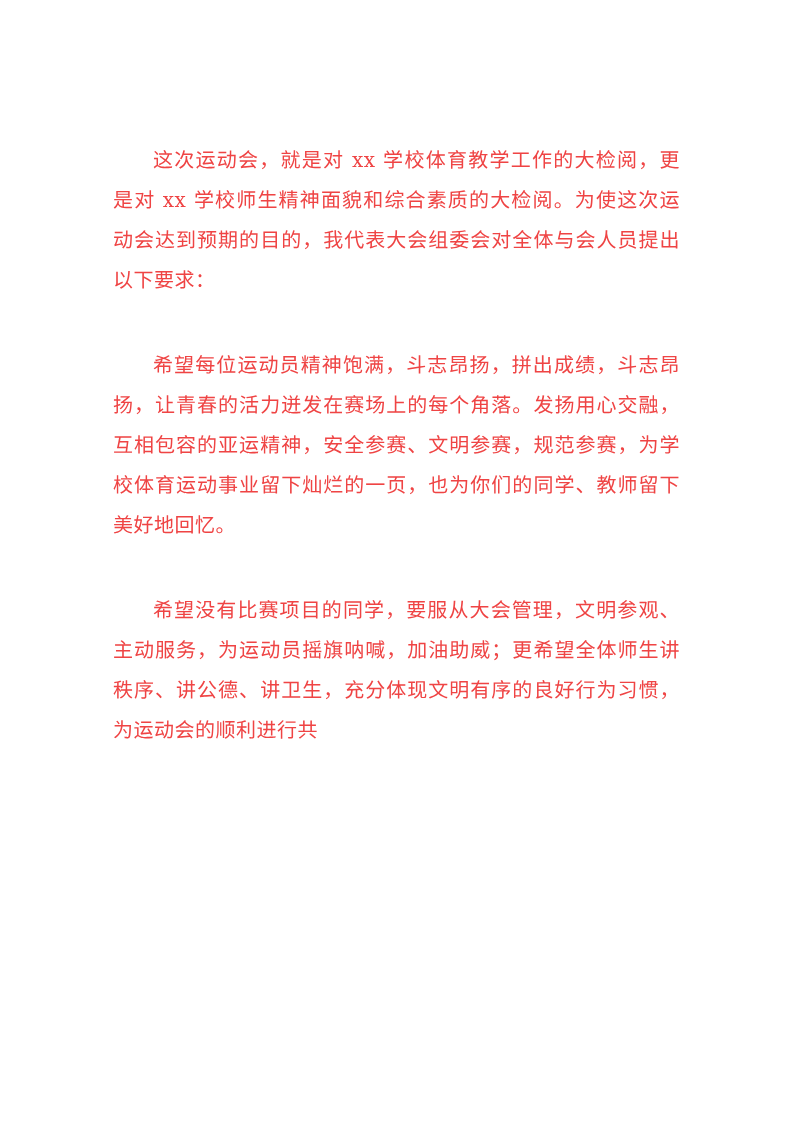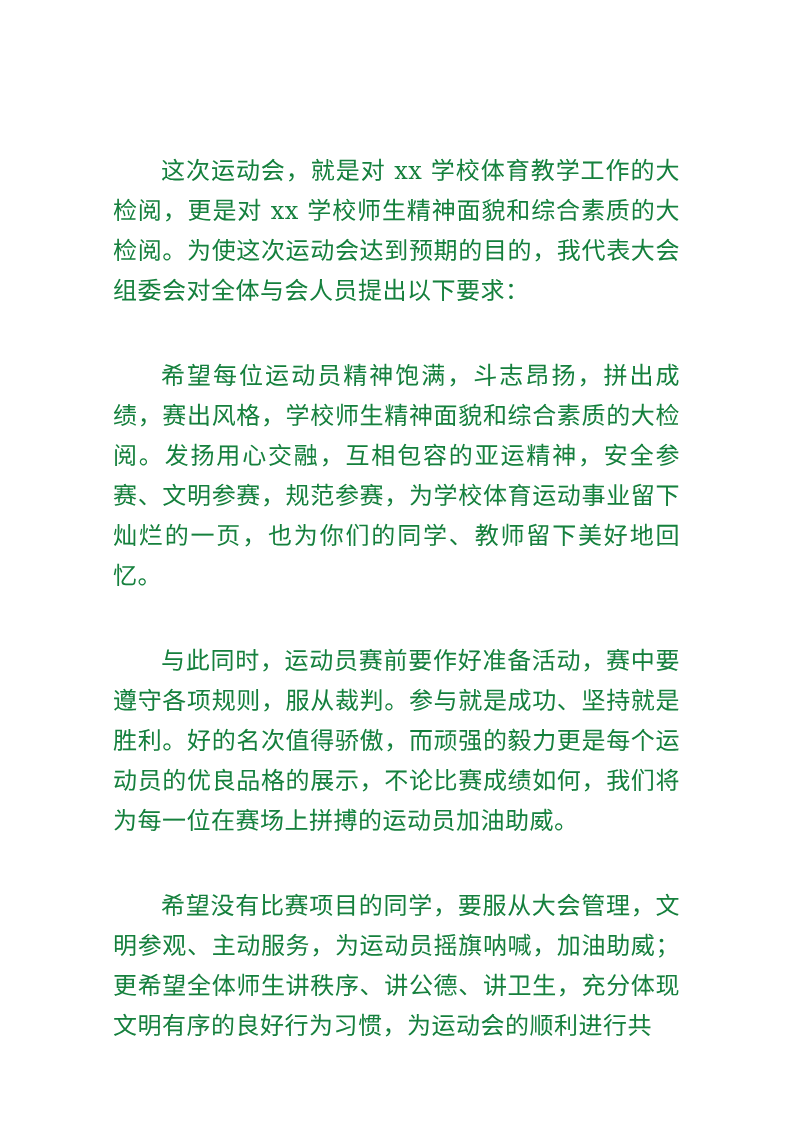--- a/index.html
+++ b/index.html
@@ -15,38 +15,37 @@
     background: #ffffff;
     overflow: hidden;
     box-sizing: border-box;
     padding-top: 140px;
   }
   .content {
     margin-left: 113px;
     width: 567px;
   }
   .content p {
-    margin: 11px 0 45px 0;
+    margin: 0 0 45px 0;
     font-family: "DejaVu Serif", "Liberation Serif", serif;
-    font-size: 24px;
+    font-size: 20px;
     line-height: 40px;
-    color: #15803d;
+    color: #ef4444;
     text-align: justify;
     text-justify: inter-character;
     text-indent: 2em;
     letter-spacing: 0.5px;
     word-break: break-all;
   }
   .content p:last-child {
     margin-bottom: 0;
   }
 </style>
 </head>
 <body>
 
 <div class="page">
   <div class="content">
     <p>这次运动会，就是对 xx 学校体育教学工作的大检阅，更是对 xx 学校师生精神面貌和综合素质的大检阅。为使这次运动会达到预期的目的，我代表大会组委会对全体与会人员提出以下要求：</p>
-    <p>希望每位运动员精神饱满，斗志昂扬，拼出成绩，赛出风格，学校师生精神面貌和综合素质的大检阅。发扬用心交融，互相包容的亚运精神，安全参赛、文明参赛，规范参赛，为学校体育运动事业留下灿烂的一页，也为你们的同学、教师留下美好地回忆。</p>
-    <p>与此同时，运动员赛前要作好准备活动，赛中要遵守各项规则，服从裁判。参与就是成功、坚持就是胜利。好的名次值得骄傲，而顽强的毅力更是每个运动员的优良品格的展示，不论比赛成绩如何，我们将为每一位在赛场上拼搏的运动员加油助威。</p>
+    <p>希望每位运动员精神饱满，斗志昂扬，拼出成绩，斗志昂扬，让青春的活力迸发在赛场上的每个角落。发扬用心交融，互相包容的亚运精神，安全参赛、文明参赛，规范参赛，为学校体育运动事业留下灿烂的一页，也为你们的同学、教师留下美好地回忆。</p>
     <p>希望没有比赛项目的同学，要服从大会管理，文明参观、主动服务，为运动员摇旗呐喊，加油助威；更希望全体师生讲秩序、讲公德、讲卫生，充分体现文明有序的良好行为习惯，为运动会的顺利进行共</p>
   </div>
 </div>
 
 </body></html>

